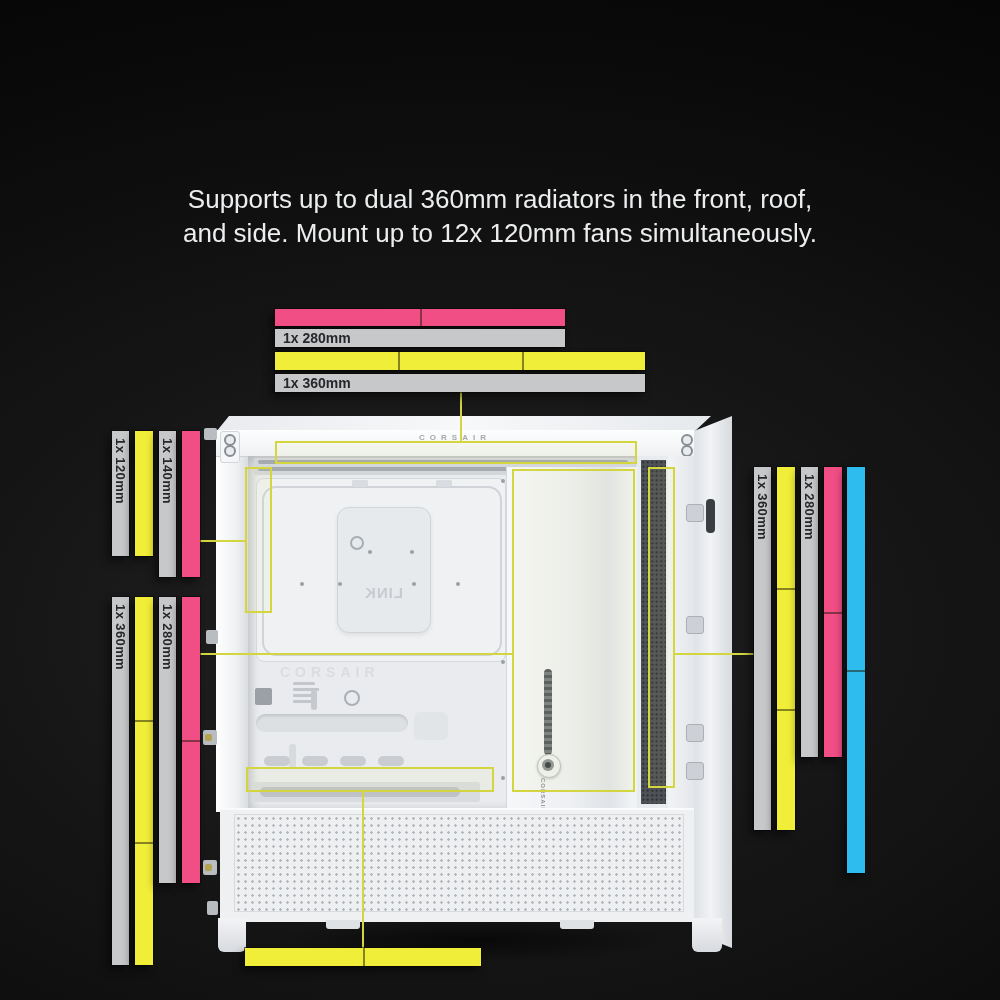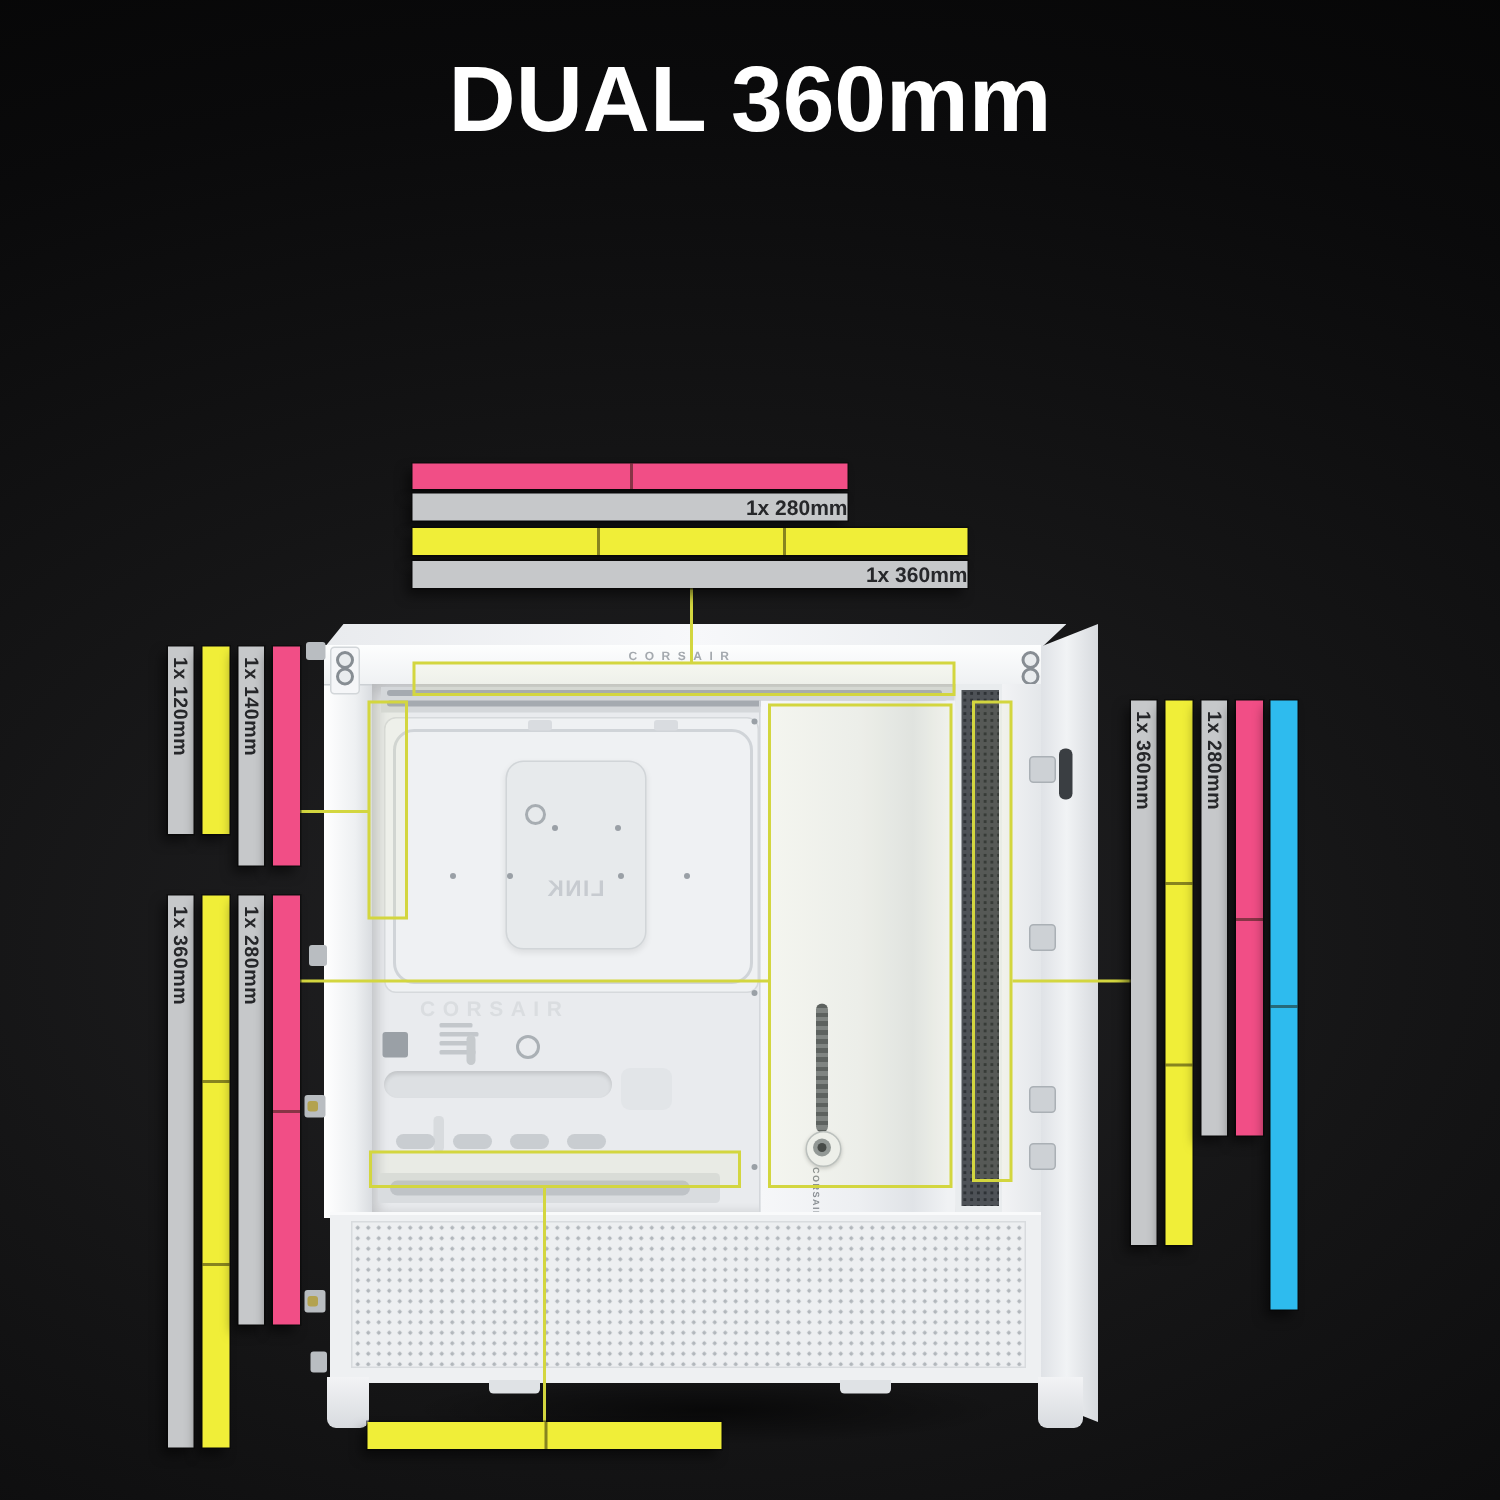--- a/index.html
+++ b/index.html
@@ -15,21 +15,21 @@
   .subtitle{position:absolute;top:182px;left:0;width:100%;text-align:center;color:#ebedee;
          font-weight:500;font-size:26px;line-height:1.32;}
   
   .legend{position:absolute;left:746px;top:305px;z-index:8;}
   .legend-row{display:flex;align-items:center;gap:11px;height:15px;margin-bottom:10px;}
   .legend-swatch{width:40px;height:15px;box-shadow:0 0 0 1px rgba(0,0,0,.45);}
   .legend-label{font-size:16px;font-weight:700;color:#f2f3f4;letter-spacing:.3px;white-space:nowrap;}
   
   .layer{position:absolute;left:0;top:0;width:100%;height:100%;}
   .zone-layer{z-index:5;} .connector-layer{z-index:5;} .bar-layer{z-index:6;}
-  .bar{position:absolute;box-shadow:-4px 5px 8px rgba(0,0,0,.5), 0 0 0 1px rgba(10,10,10,.55);text-align:right;}
+  .bar{position:absolute;box-shadow:-4px 5px 8px rgba(0,0,0,.5), 0 0 0 1px rgba(10,10,10,.55);}
   .seg-div{position:absolute;background:rgba(30,26,6,.5);}
   .bar-label{display:block;font-weight:700;white-space:nowrap;}
   .bar-label.h{font-size:14px;padding-left:8px;}
   .bar-label.v{writing-mode:vertical-rl;font-size:13px;padding-top:7px;margin:0 auto;line-height:17px;letter-spacing:.4px;}
   .zone{position:absolute;border:2px solid #d3d63f;box-sizing:border-box;background:rgba(235,235,70,.05);}
   .connector{position:absolute;}
   
   .case{position:absolute;left:0;top:12px;width:100%;height:100%;z-index:2;}
   .case > div{position:absolute;}
   .c-shadow{left:198px;top:896px;width:548px;height:64px;
@@ -122,21 +122,24 @@
   .c-foot-r{left:692px;top:906px;width:30px;height:34px;}
   .c-bottab{background:#dfe2e5;border-radius:0 0 3px 3px;}
   .bt1{left:326px;top:908px;width:34px;height:9px;} .bt2{left:560px;top:908px;width:34px;height:9px;}
 </style>
 </head>
 <body>
 
 <div class="stage">
 
   <div class="title">
-    <div>DUAL 360mm</div>
+  </div>
+  <div class="subtitle">
+    <div>Supports up to dual 360mm radiators in the front, roof,</div>
+    <div>and side. Mount up to 12x 120mm fans simultaneously.</div>
   </div>
 
 
   <div class="case">
     <div class="c-shadow"></div>
     <div class="c-top-face"></div>
     <div class="c-right-face"></div>
     <div class="c-handle"></div>
     <div class="c-front-col"></div>
     <div class="c-roof"></div>

